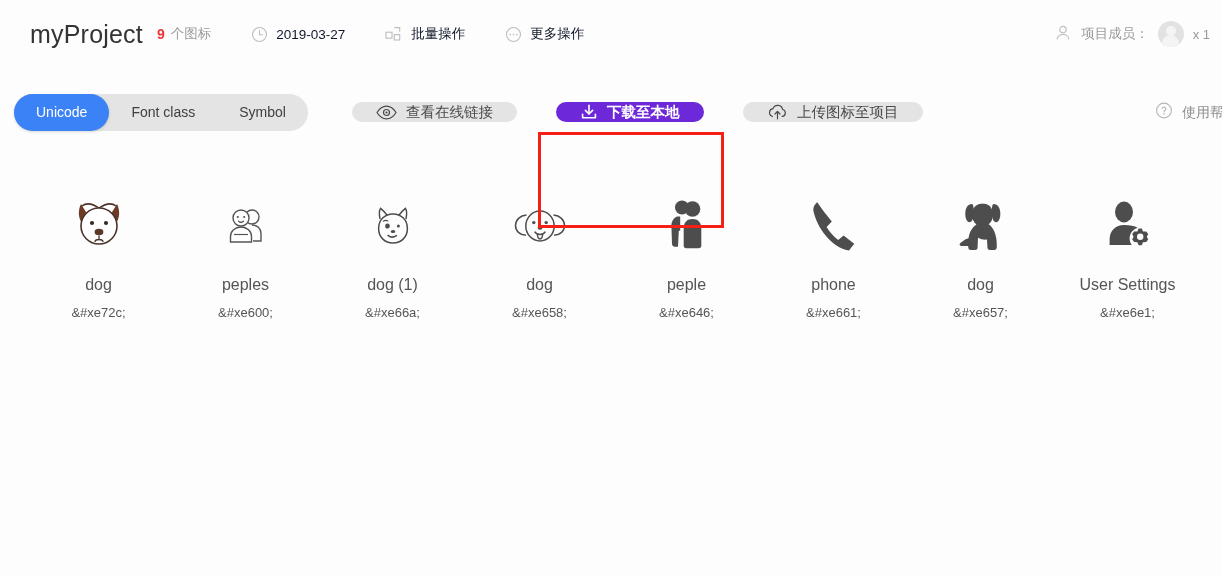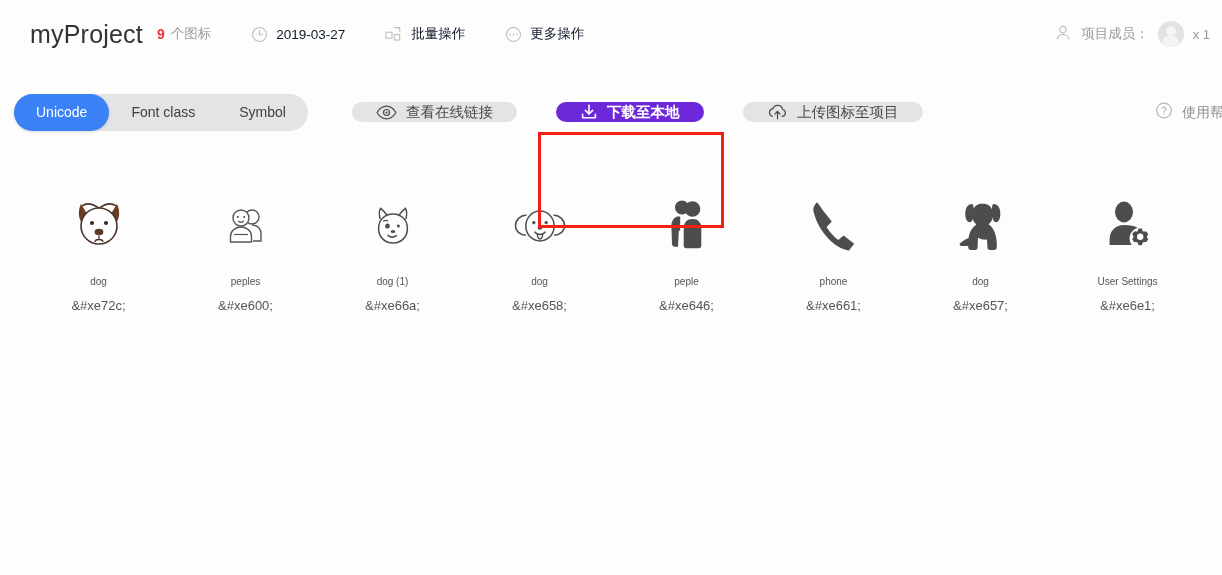--- a/index.html
+++ b/index.html
@@ -193,21 +193,21 @@
   .icon-art {
     height: 72px;
     width: 72px;
     display: flex;
     align-items: center;
     justify-content: center;
   }
   .icon-art svg { display: block; }
   .icon-name {
     margin-top: 14px;
-    font-size: 10px;
+    font-size: 16px;
     color: #555;
     text-align: center;
     white-space: nowrap;
   }
   .icon-code {
     margin-top: 11px;
     font-size: 13px;
     color: #555;
     text-align: center;
     white-space: nowrap;

